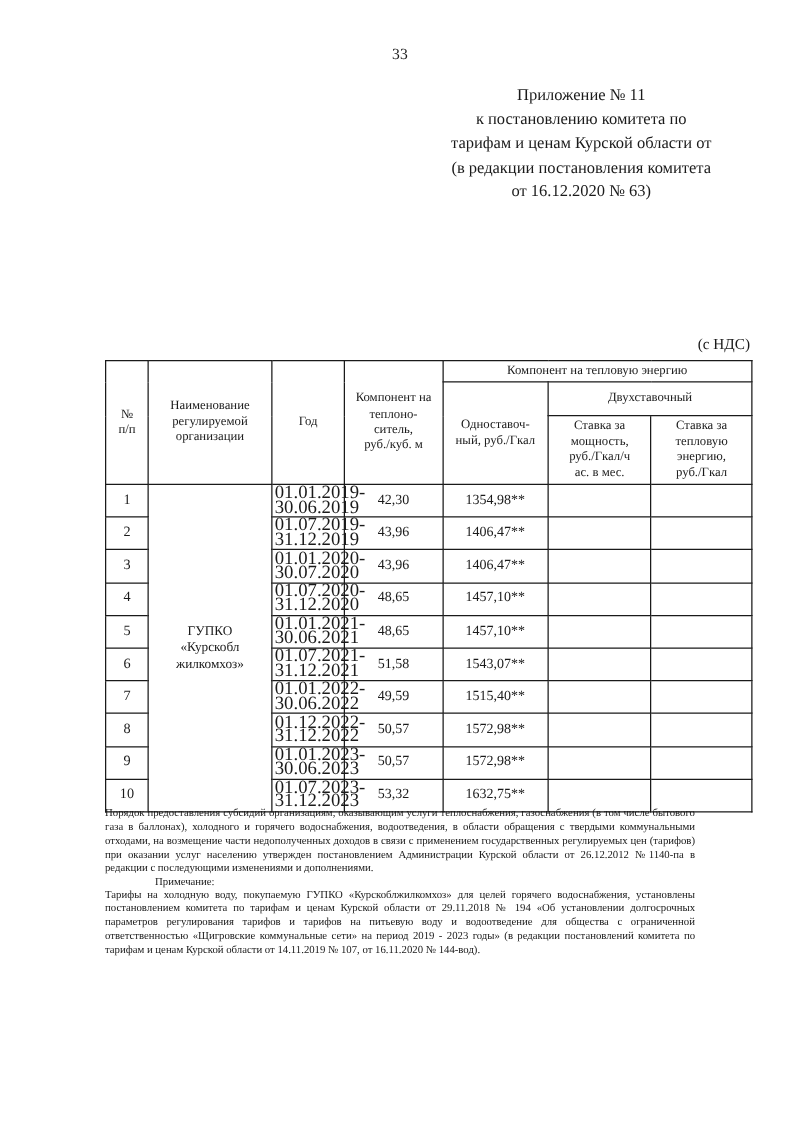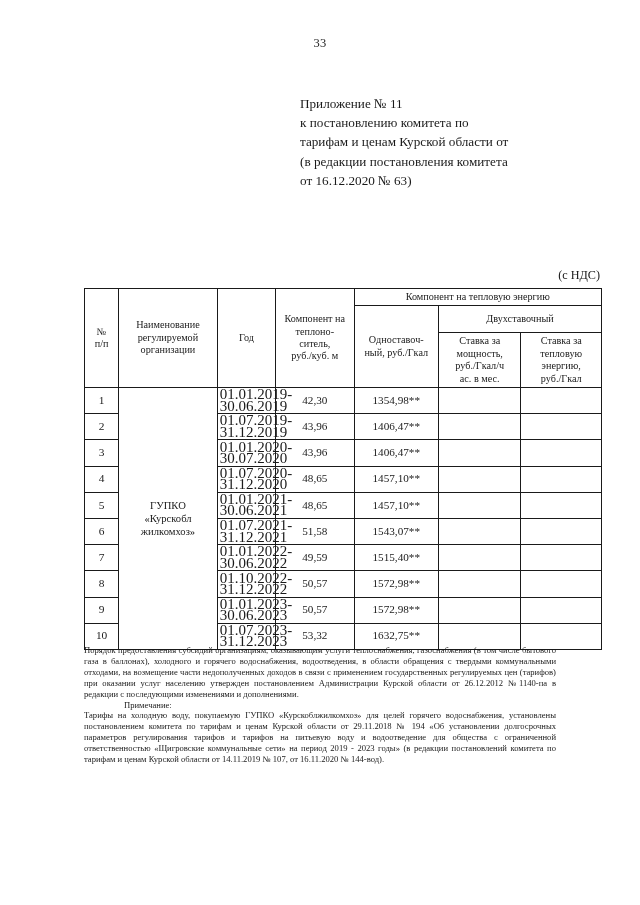--- a/index.html
+++ b/index.html
@@ -32,23 +32,23 @@
     font-size: 12.5px;
     letter-spacing: 0.2px;
   }
 
   
   .appendix-block {
     position: absolute;
     top: 66px;
     left: 300px;
     width: 330px;
+    text-align: center;
     font-size: 13.2px;
     line-height: 19.2px;
-    margin-top: 28px;
   }
   .appendix-block div { white-space: nowrap; }
 
   
   .doc-title {
     position: absolute;
     top: 204px;
     left: 70px;
     width: 500px;
     text-align: center;
@@ -242,21 +242,21 @@
         <tr class="body-row">
           <td class="cell-num">7</td>
           <td class="cell-period"><span>01.01.2022-</span><br><span>30.06.2022</span></td>
           <td class="cell-value">49,59</td>
           <td class="cell-value">1515,40**</td>
           <td class="cell-value"></td>
           <td class="cell-value"></td>
         </tr>
         <tr class="body-row">
           <td class="cell-num">8</td>
-          <td class="cell-period"><span>01.10.2022-</span><br><span>31.12.2022</span></td>
+          <td class="cell-period"><span>01.12.2022-</span><br><span>31.12.2022</span></td>
           <td class="cell-value">50,57</td>
           <td class="cell-value">1572,98**</td>
           <td class="cell-value"></td>
           <td class="cell-value"></td>
         </tr>
         <tr class="body-row">
           <td class="cell-num">9</td>
           <td class="cell-period"><span>01.01.2023-</span><br><span>30.06.2023</span></td>
           <td class="cell-value">50,57</td>
           <td class="cell-value">1572,98**</td>

